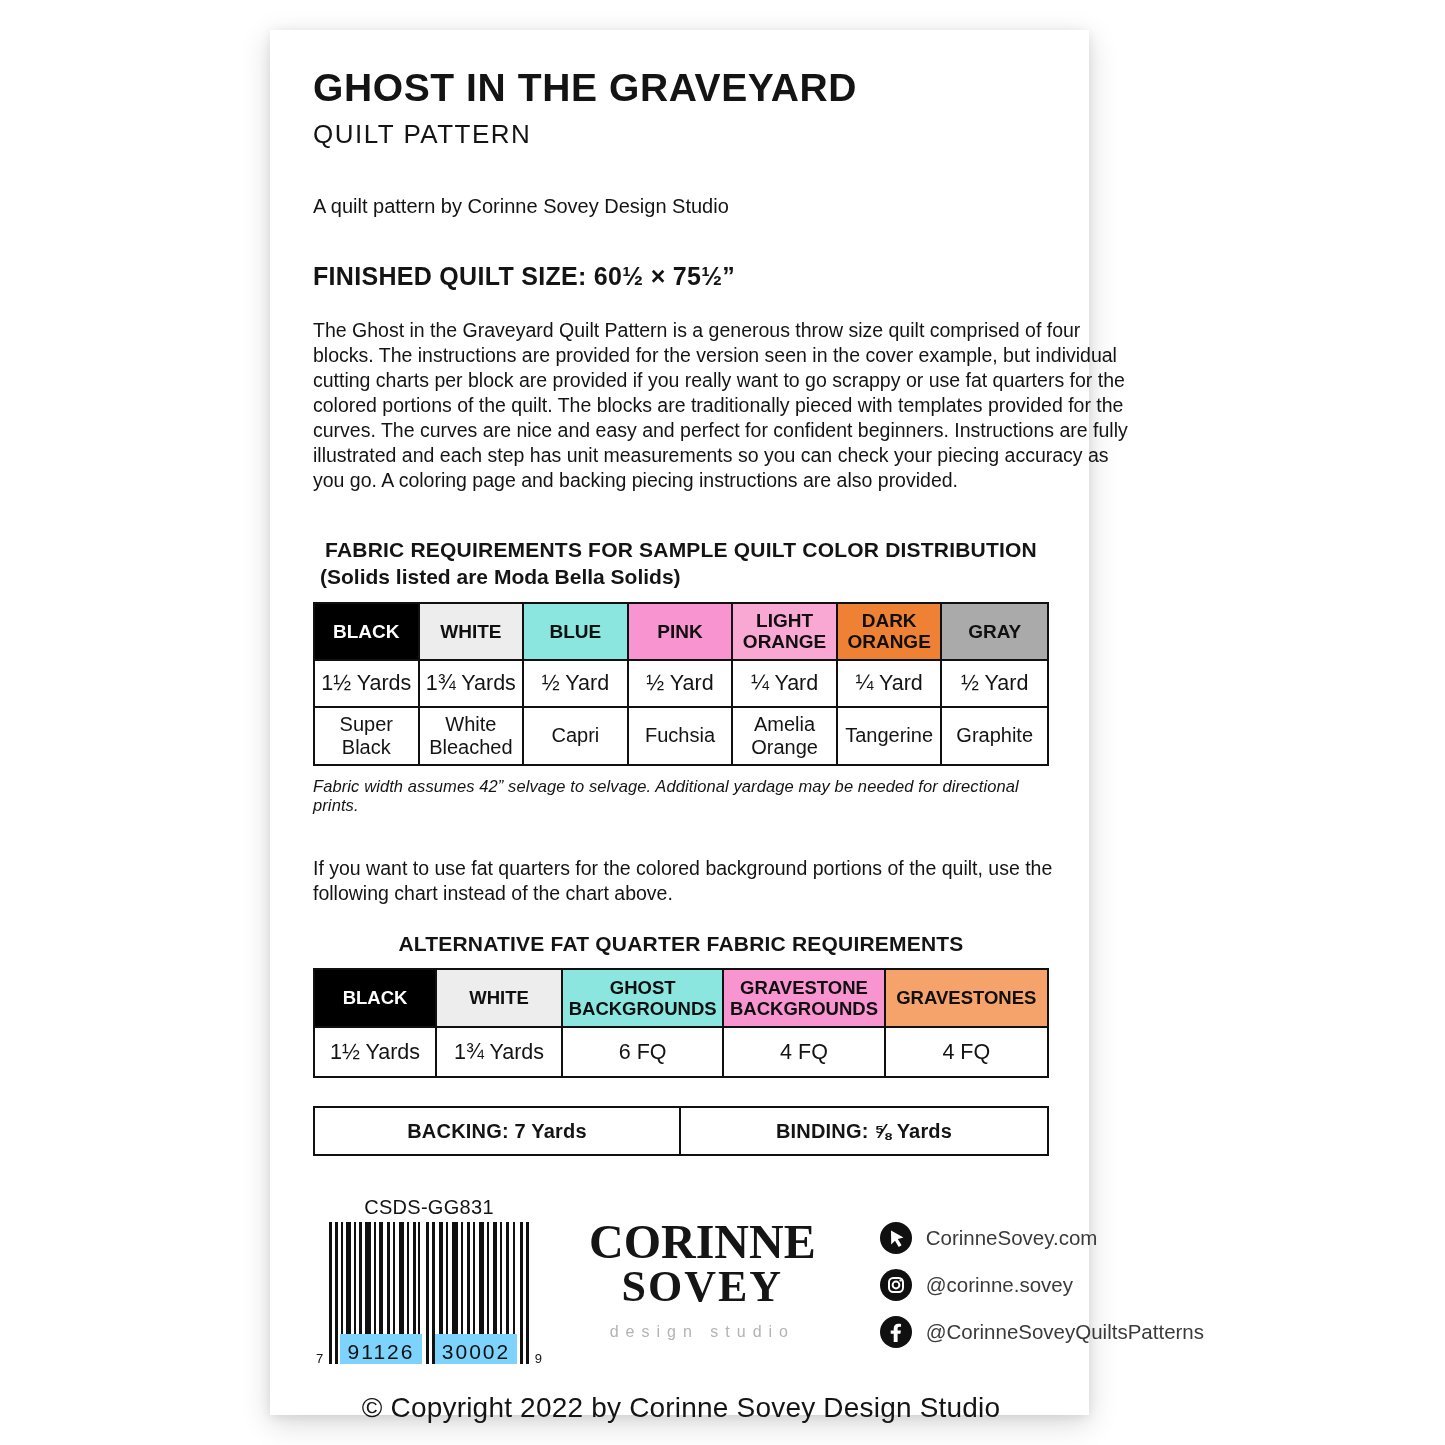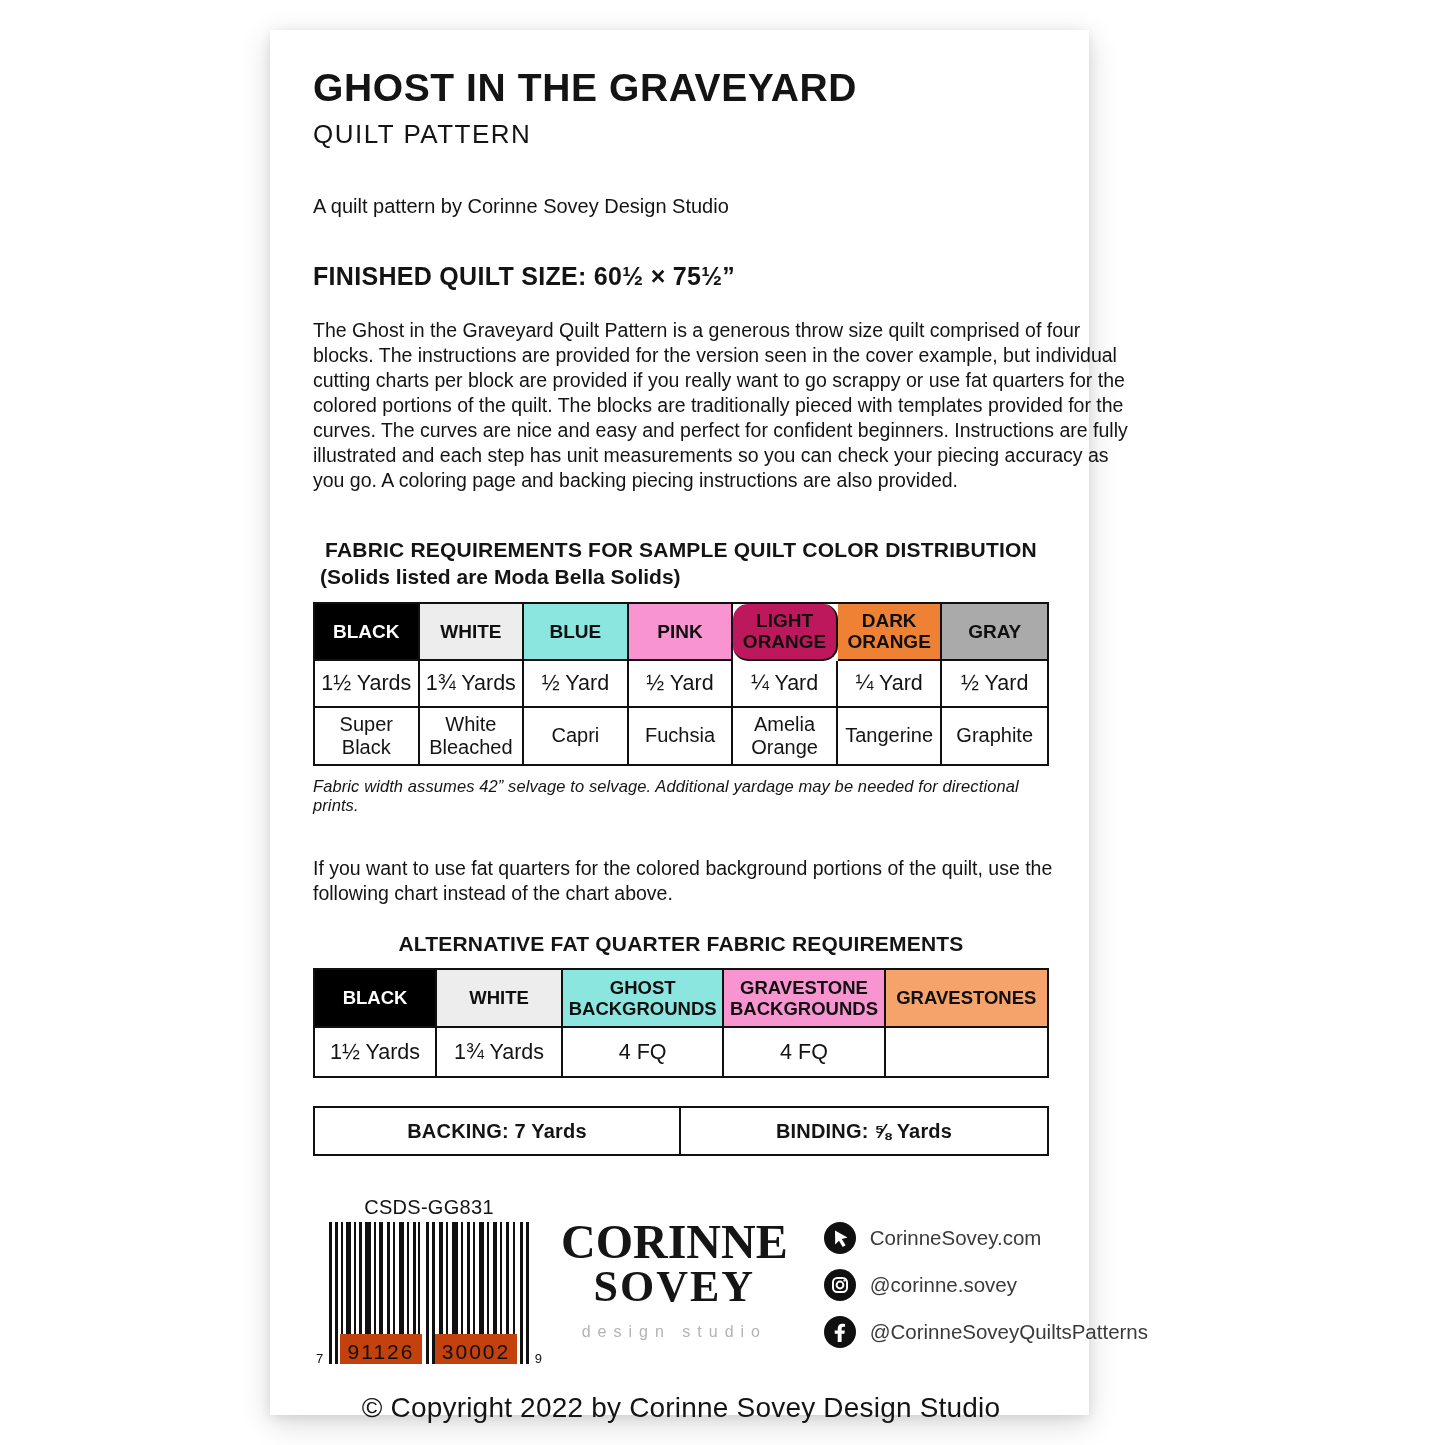--- a/index.html
+++ b/index.html
@@ -43,28 +43,28 @@
   .table2 > div:nth-child(5n) { border-right:none; }
   .table2 > div:nth-child(n+6) { border-bottom:none; }
   .t2-head { height:58px; font-weight:700; font-size:18.5px; line-height:1.18; }
   .t2-val { height:48px; font-size:21.5px; }
 
   .table3 { grid-template-columns:1fr 1fr; margin-top:28px; }
   .table3 > div:nth-child(2) { border-right:none; }
   .table3 > div { border-bottom:none; }
   .t3-cell { height:46px; font-size:20px; font-weight:700; letter-spacing:0.2px; }
 
-  .footer-row { display:flex; align-items:flex-start; margin-top:40px; }
+  .footer-row { display:flex; align-items:flex-start; margin-top:40px;gap:28px; }
 
   .barcode-block { margin-left:16px; width:212px; }
   .sku { text-align:center; font-size:20px; letter-spacing:0.3px; margin-bottom:3px; }
   .barcode { position:relative; width:200px; height:142px; margin:0 auto; }
   .barcode svg { display:block; width:200px; height:142px; }
   .bc-label {
-    position:absolute; bottom:0; height:30px; background:#c2410c;
+    position:absolute; bottom:0; height:30px; background:#7dd3fc;
     display:flex; align-items:flex-end; justify-content:center;
     font-size:21px; letter-spacing:2px; color:#101010;
   }
   .bc-label.g1 { left:11px;  width:82px; }
   .bc-label.g2 { left:106px; width:82px; }
   .bc-outer { position:absolute; bottom:-2px; font-size:13px; }
   .bc-outer.left  { left:-13px; }
   .bc-outer.right { right:-13px; }
 
   .logo-block { margin-left:32px; width:238px; text-align:center; padding-top:24px; }
@@ -97,21 +97,21 @@
   <div class="desc">The Ghost in the Graveyard Quilt Pattern is a generous throw size quilt comprised of four blocks. The instructions are provided for the version seen in the cover example, but individual cutting charts per block are provided if you really want to go scrappy or use fat quarters for the colored portions of the quilt. The blocks are traditionally pieced with templates provided for the curves. The curves are nice and easy and perfect for confident beginners. Instructions are fully illustrated and each step has unit measurements so you can check your piecing accuracy as you go. A coloring page and backing piecing instructions are also provided.</div>
 
   <div class="section-heading">FABRIC REQUIREMENTS FOR SAMPLE QUILT COLOR DISTRIBUTION</div>
   <div class="section-subheading">(Solids listed are Moda Bella Solids)</div>
 
   <div class="grid-table table1">
     <div class="t1-head" style="background: rgb(0, 0, 0); color: rgb(255, 255, 255);">BLACK</div>
     <div class="t1-head" style="background: rgb(237, 237, 237); color: rgb(16, 16, 16);">WHITE</div>
     <div class="t1-head" style="background: rgb(139, 230, 224); color: rgb(16, 16, 16);">BLUE</div>
     <div class="t1-head" style="background: rgb(248, 149, 209); color: rgb(16, 16, 16);">PINK</div>
-    <div class="t1-head" style="background: #be185d; color: rgb(16, 16, 16); border-radius: 15px;">LIGHT ORANGE</div>
+    <div class="t1-head" style="background: #f9a8d4; color: rgb(16, 16, 16);">LIGHT ORANGE</div>
     <div class="t1-head" style="background: rgb(238, 129, 52); color: rgb(16, 16, 16);">DARK ORANGE</div>
     <div class="t1-head" style="background: rgb(170, 170, 170); color: rgb(16, 16, 16);">GRAY</div>
 
     <div class="t1-yard">1½ Yards</div>
     <div class="t1-yard">1¾ Yards</div>
     <div class="t1-yard">½ Yard</div>
     <div class="t1-yard">½ Yard</div>
     <div class="t1-yard">¼ Yard</div>
     <div class="t1-yard">¼ Yard</div>
     <div class="t1-yard">½ Yard</div>
@@ -133,20 +133,21 @@
 
   <div class="grid-table table2">
     <div class="t2-head" style="background: rgb(0, 0, 0); color: rgb(255, 255, 255);">BLACK</div>
     <div class="t2-head" style="background: rgb(237, 237, 237); color: rgb(16, 16, 16);">WHITE</div>
     <div class="t2-head" style="background: rgb(139, 230, 224); color: rgb(16, 16, 16);">GHOST BACKGROUNDS</div>
     <div class="t2-head" style="background: rgb(248, 149, 209); color: rgb(16, 16, 16);">GRAVESTONE BACKGROUNDS</div>
     <div class="t2-head" style="background: rgb(245, 162, 107); color: rgb(16, 16, 16);">GRAVESTONES</div>
 
     <div class="t2-val">1½ Yards</div>
     <div class="t2-val">1¾ Yards</div>
+    <div class="t2-val">6 FQ</div>
     <div class="t2-val">4 FQ</div>
     <div class="t2-val">4 FQ</div>
   </div>
 
   <div class="grid-table table3">
     <div class="t3-cell">BACKING: 7 Yards</div>
     <div class="t3-cell">BINDING: ⅝ Yards</div>
   </div>
 
   <div class="footer-row">

